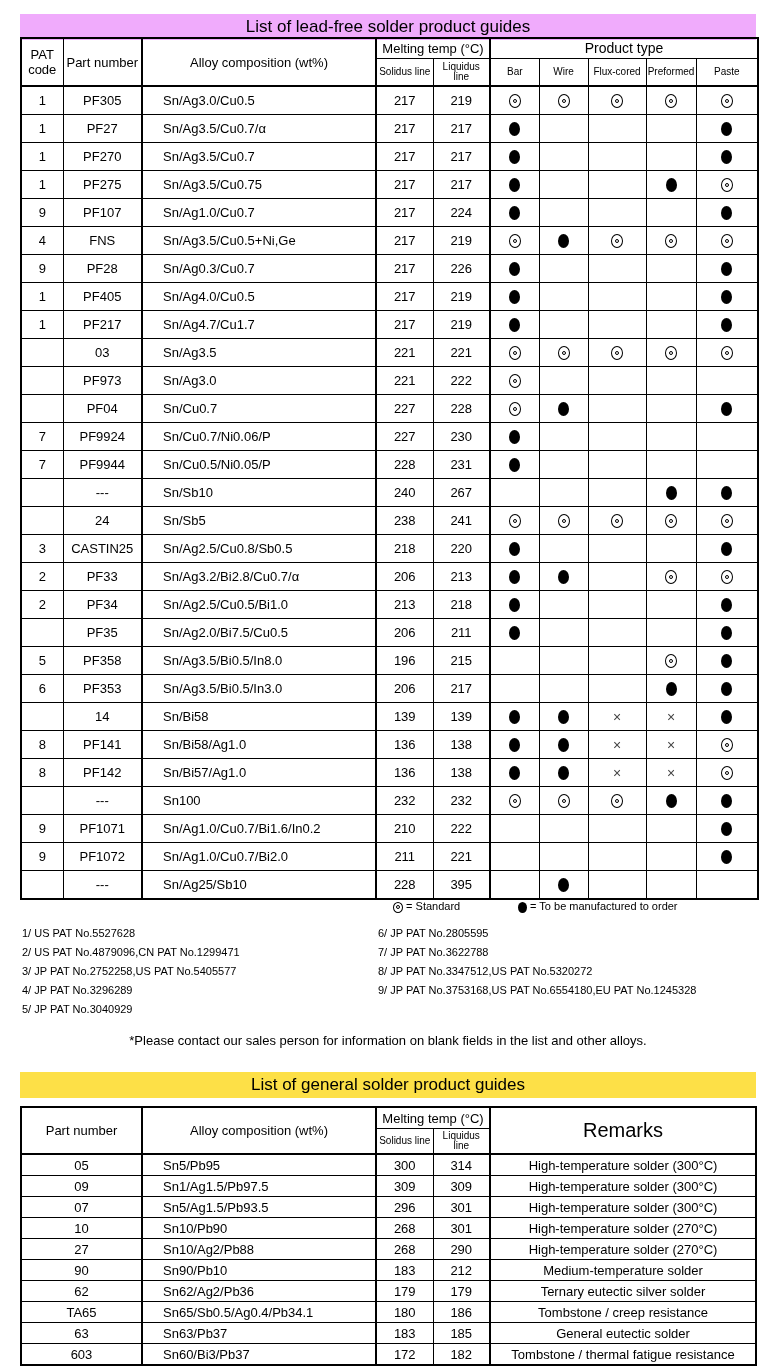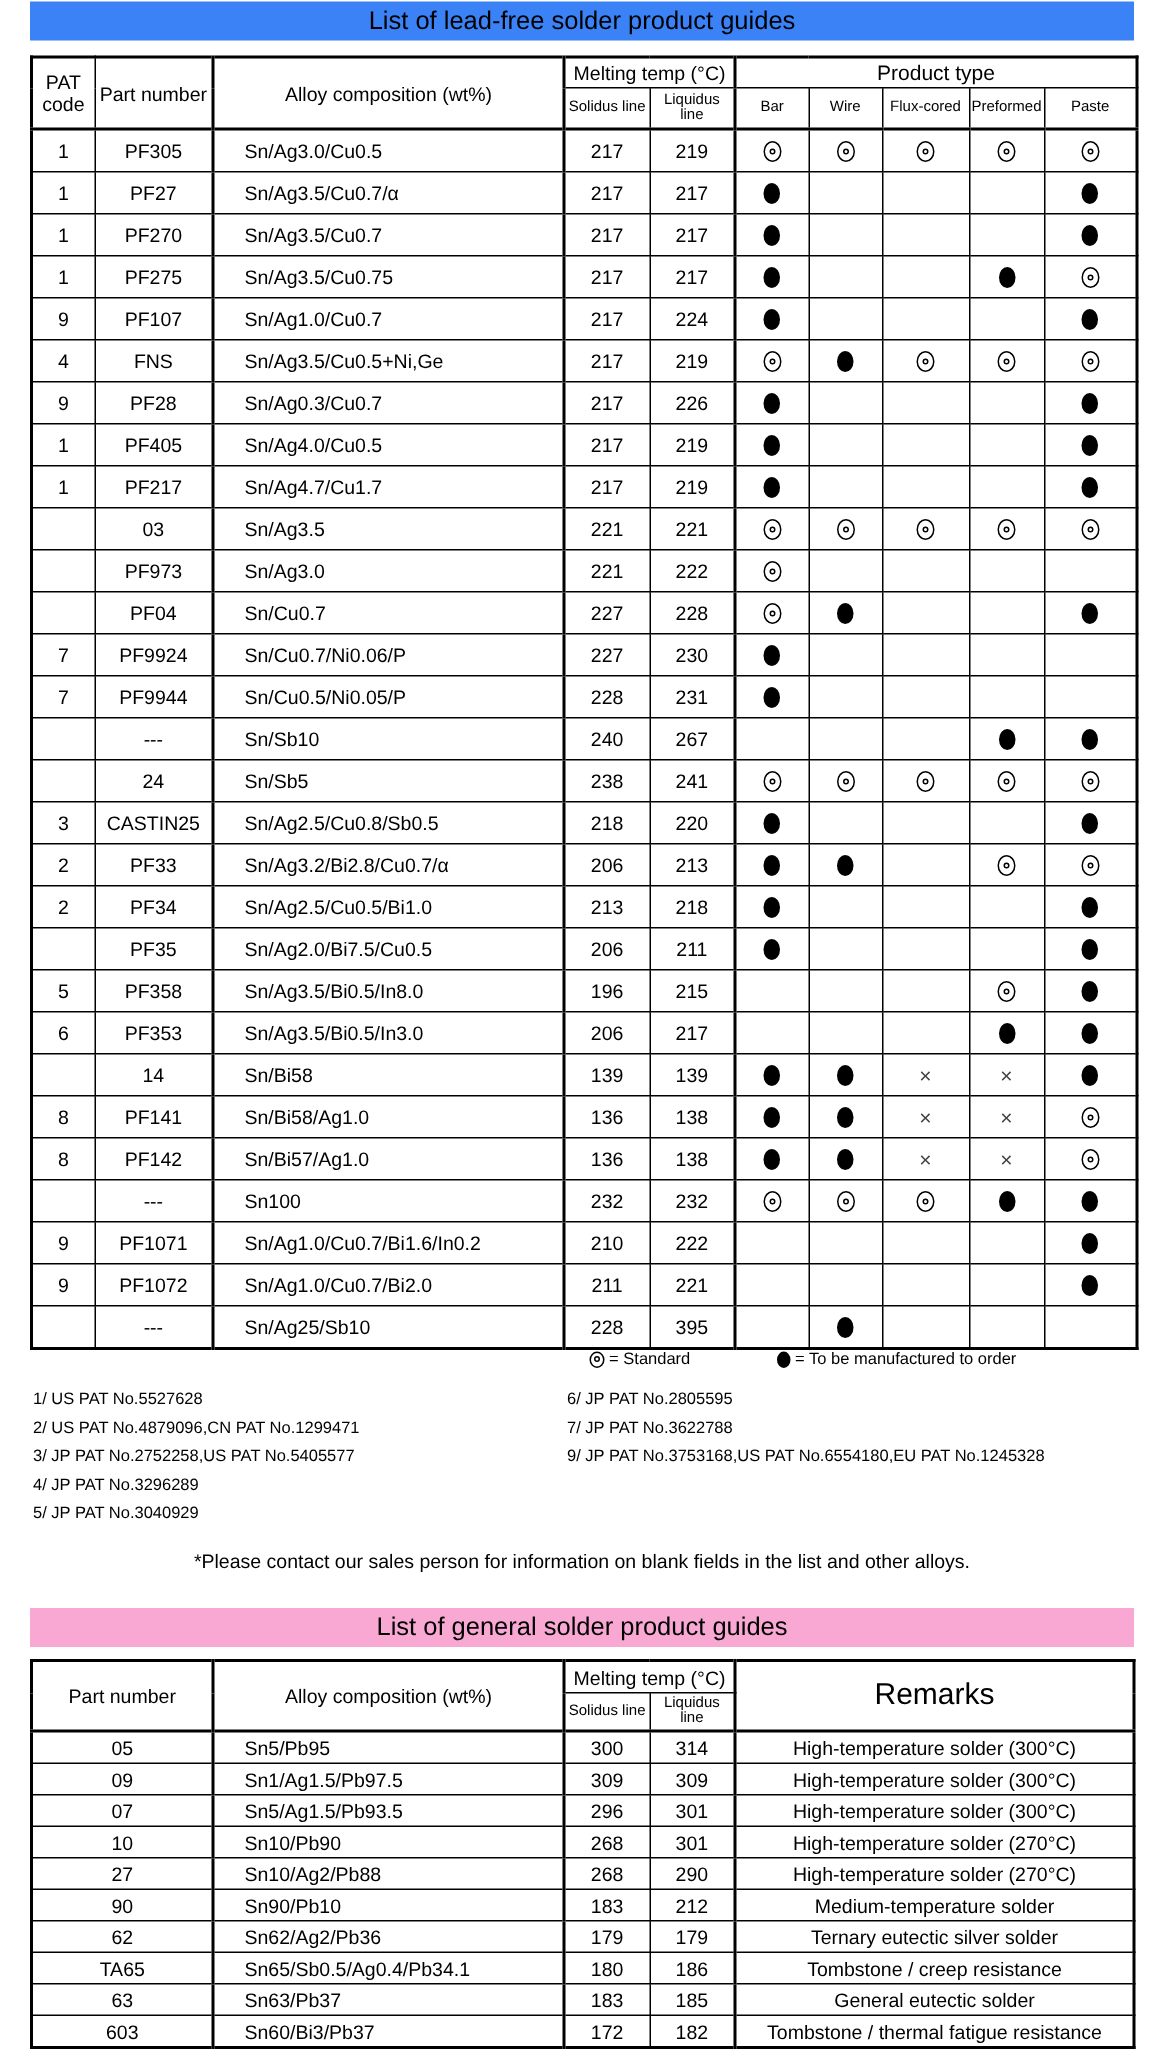--- a/index.html
+++ b/index.html
@@ -1,19 +1,19 @@
 <!DOCTYPE html>
 <html><head>
 <meta charset="utf-8">
 <style>
   html, body { margin: 0; padding: 0; background: #fff; }
   body { width: 776px; height: 1372px; position: relative; font-family: "Liberation Sans", sans-serif; color: #000; overflow: hidden; }
   .banner { position: absolute; left: 20px; width: 736px; height: 26px; color: #000; font-size: 17px; text-align: center; line-height: 26px; }
-  .banner.yellow { top: 1px; background: #3b82f6; text-align: center; }
-  .banner.orange { top: 1072px; background: #f9a8d4; }
+  .banner.yellow { top: 14px; background: #f0abfc; text-align: center; }
+  .banner.orange { top: 1072px; background: #fde047; }
   table { position: absolute; left: 20px; border-collapse: collapse; table-layout: fixed; width: 735px; border: 2px solid #000; }
   td, th { border: 1px solid #000; padding: 0; text-align: center; vertical-align: middle; font-weight: normal; overflow: hidden; white-space: nowrap; }
   #lf { top: 37px; }
   #lf th { font-size: 13px; line-height: 15px; }
   #lf th.sub { font-size: 10px; line-height: 10px; height: 26px; }
   #lf th.top { height: 19px; }
   #lf td { height: 27px; font-size: 13px; }
   #lf td.alloy, #gen td.alloy { text-align: left; padding-left: 20px; border-left: 2px solid #000; }
   #lf th.alloyh, #gen th.alloyh { border-left: 2px solid #000; }
   #lf .mstart, #gen .mstart { border-left: 2px solid #000; }
@@ -436,20 +436,21 @@
 <div class="notes" style="left:22px" id="notes-left">
     <div>1/ US PAT No.5527628</div>
     <div>2/ US PAT No.4879096,CN PAT No.1299471</div>
     <div>3/ JP PAT No.2752258,US PAT No.5405577</div>
     <div>4/ JP PAT No.3296289</div>
     <div>5/ JP PAT No.3040929</div>
   </div>
 <div class="notes" style="left:378px" id="notes-right">
     <div>6/ JP PAT No.2805595</div>
     <div>7/ JP PAT No.3622788</div>
+    <div>8/ JP PAT No.3347512,US PAT No.5320272</div>
     <div>9/ JP PAT No.3753168,US PAT No.6554180,EU PAT No.1245328</div>
   </div>
 
 <div class="contact">*Please contact our sales person for information on blank fields in the list and other alloys.</div>
 
 <div class="banner orange">List of general solder product guides</div>
 
 <table id="gen">
   <colgroup>
     <col style="width:121px">

